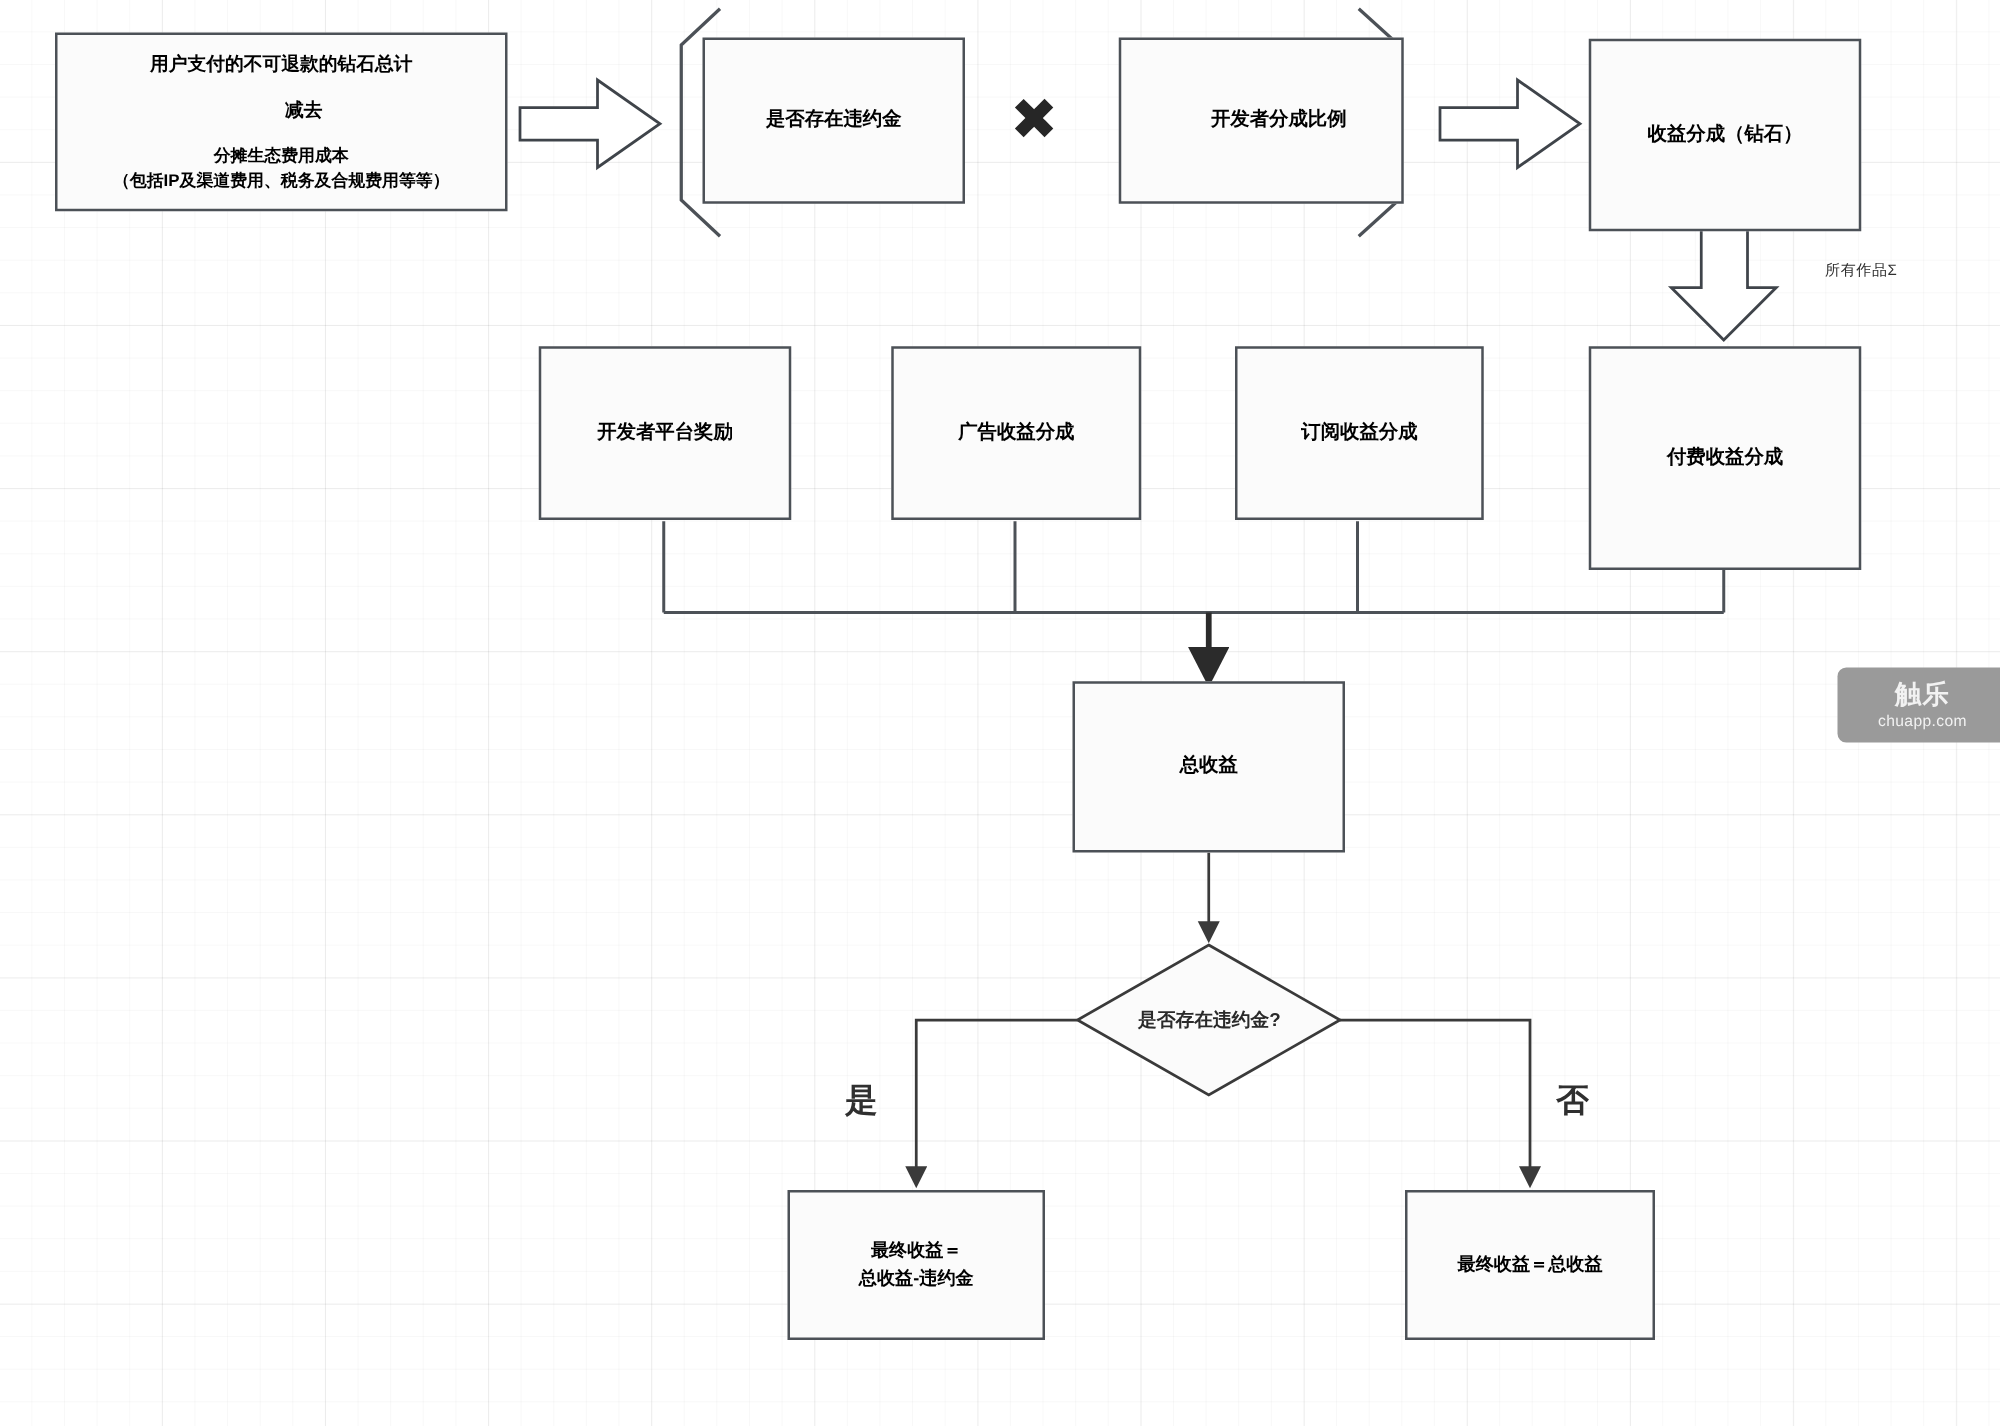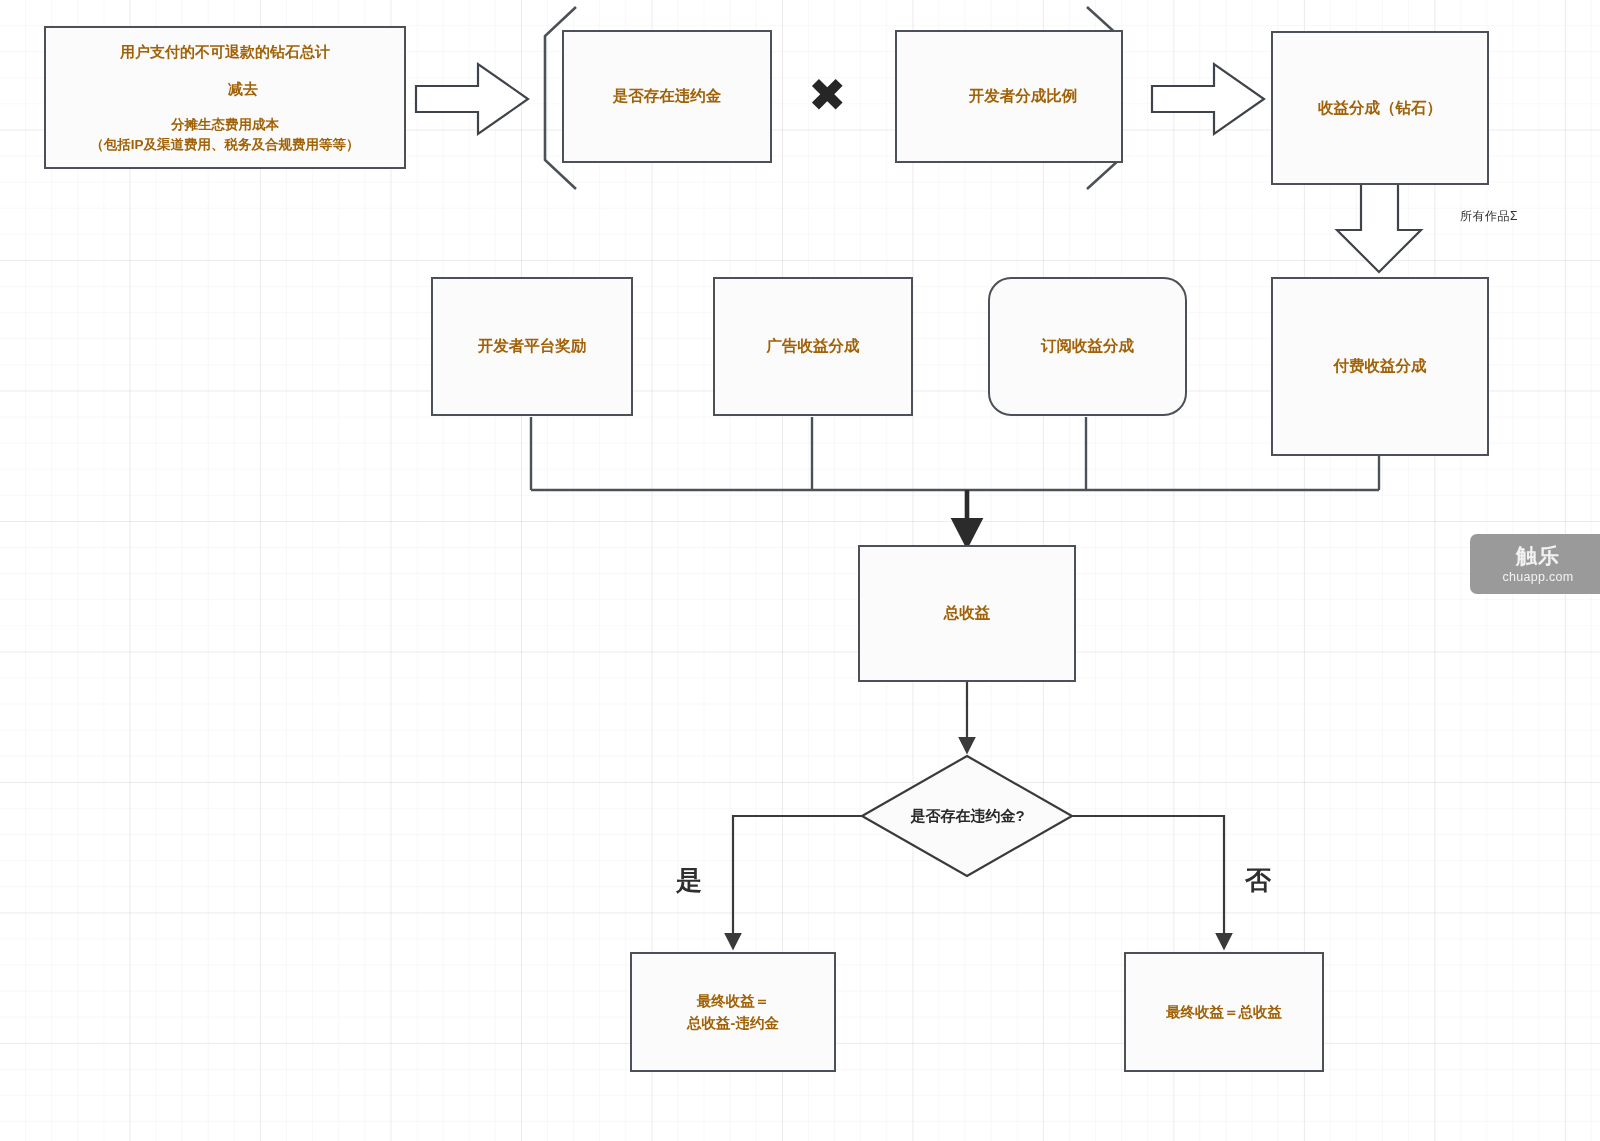--- a/index.html
+++ b/index.html
@@ -29,37 +29,37 @@
 
   .node{
     position:absolute;
     box-sizing:border-box;
     border:2px solid #4c5157;
     background:#fbfbfb;
     display:flex;
     align-items:center;
     justify-content:center;
     text-align:center;
-    color:#a16207;
+    color:#000000;
     line-height:1.55;
     white-space:pre-line;
   }
   .n-source{left:44px;top:26px;width:362px;height:143px;font-size:14.5px;font-weight:700;}
   .n-source .lines{display:flex;flex-direction:column;gap:14px;align-items:center;}
   .n-source .l1{font-size:15px;}
   .n-source .l2{font-size:15px;margin-left:36px;}
   .n-source .l3{font-size:13.5px;line-height:1.5;}
 
   .n-gross{left:562px;top:30px;width:210px;height:133px;font-size:15.5px;font-weight:700;}
   .n-rate{left:895px;top:30px;width:228px;height:133px;font-size:15.5px;font-weight:700;padding-left:28px;}
   .n-share{left:1271px;top:31px;width:218px;height:154px;font-size:15.5px;font-weight:700;}
 
   .n-r1{left:431px;top:277px;width:202px;height:139px;font-size:15.5px;font-weight:700;}
   .n-r2{left:713px;top:277px;width:200px;height:139px;font-size:15.5px;font-weight:700;}
-  .n-r3{left:988px;top:277px;width:199px;height:139px;font-size:15.5px;font-weight:700;border-radius:23px;}
+  .n-r3{left:988px;top:277px;width:199px;height:139px;font-size:15.5px;font-weight:700;}
   .n-r4{left:1271px;top:277px;width:218px;height:179px;font-size:15.5px;font-weight:700;}
 
   .n-total{left:858px;top:545px;width:218px;height:137px;font-size:15.5px;font-weight:700;}
 
   .n-final-yes{left:630px;top:952px;width:206px;height:120px;font-size:14.5px;font-weight:700;}
   .n-final-no{left:1124px;top:952px;width:200px;height:120px;font-size:14.5px;font-weight:700;}
 
   .diamond-label{
     position:absolute;
     left:865px;top:795px;width:205px;height:42px;

